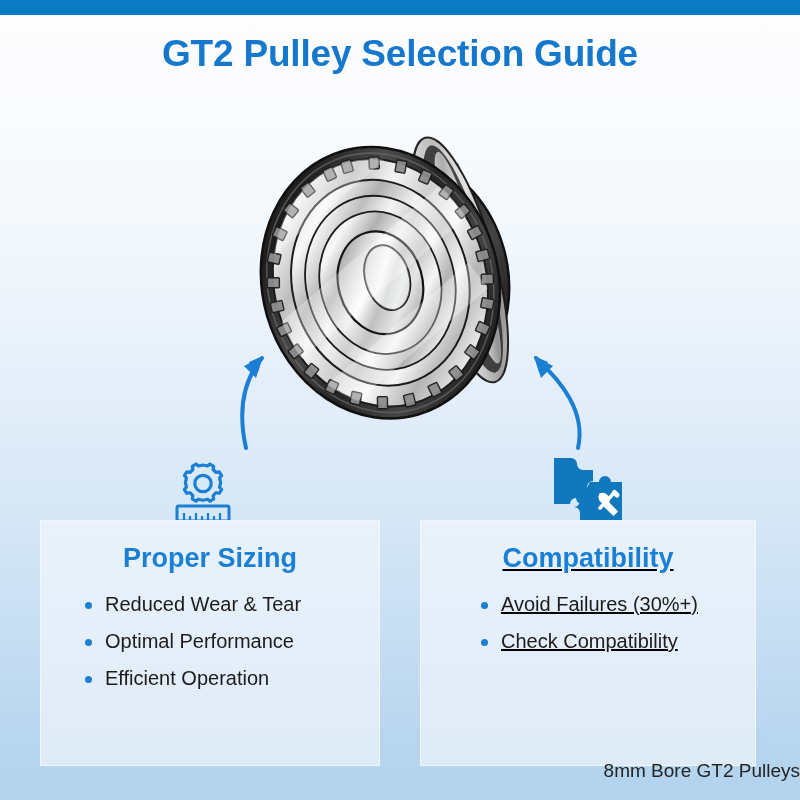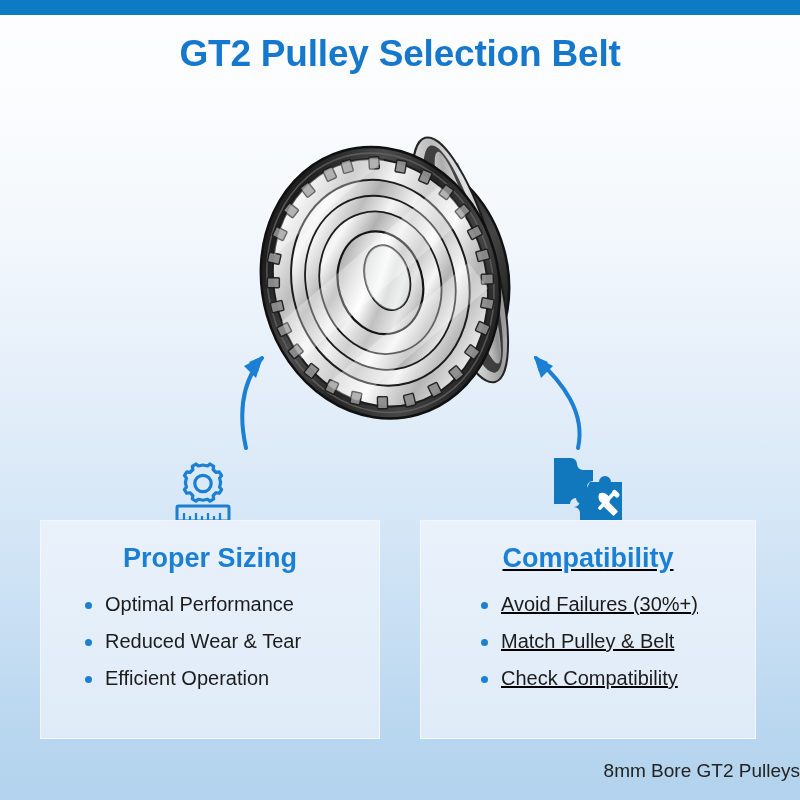--- a/index.html
+++ b/index.html
@@ -78,21 +78,21 @@
     top: 452px;
     left: 550px;
     width: 76px;
     height: 76px;
   }
 
   
   .card {
     position: absolute;
     top: 520px;
-    height: 219px;
+    height: 246px;
     background: linear-gradient(to bottom, #e9f2fb 0%, #e4eef9 55%, #dfebf8 100%);
     border: 1px solid rgba(255,255,255,0.55);
   }
   .card-left  { left: 40px;  width: 340px; }
   .card-right { left: 420px; width: 336px; text-decoration: underline; }
 
   .card-title {
     text-align: center;
     font-size: 27px;
     font-weight: bold;
@@ -137,21 +137,21 @@
     text-align: right;
     font-size: 19px;
     color: #232323;
   }
 </style>
 </head>
 <body>
 
 <div class="top-bar"></div>
 
-<div class="title">GT2 Pulley Selection Belt</div>
+<div class="title">GT2 Pulley Selection Guide</div>
 
 <div class="pulley-stage">
   <svg width="340" height="320" viewBox="0 0 340 320" xmlns="http://www.w3.org/2000/svg">
     <defs>
       <linearGradient id="rimDark" x1="0" y1="0" x2="1" y2="1">
         <stop offset="0%" stop-color="#3a3a3a"></stop>
         <stop offset="18%" stop-color="#1d1d1d"></stop>
         <stop offset="36%" stop-color="#4b4b4b"></stop>
         <stop offset="52%" stop-color="#252525"></stop>
         <stop offset="70%" stop-color="#454545"></stop>
@@ -415,28 +415,27 @@
         <line x1="64" y1="41" x2="50" y2="56"></line>
         <path d="M64.5 40.5 l2.5 2.5" stroke-width="5"></path>
       </g>
     </g>
   </svg>
 </div>
 
 <div class="card card-left">
   <div class="card-title">Proper Sizing</div>
   <ul class="bullets">
+    <li>Reduced Wear &amp; Tear</li>
     <li>Optimal Performance</li>
-    <li>Reduced Wear &amp; Tear</li>
     <li>Efficient Operation</li>
   </ul>
 </div>
 
 <div class="card card-right">
   <div class="card-title">Compatibility</div>
   <ul class="bullets">
     <li>Avoid Failures (30%+)</li>
-    <li>Match Pulley &amp; Belt</li>
     <li>Check Compatibility</li>
   </ul>
 </div>
 
 <div class="footer">8mm Bore GT2 Pulleys</div>
 
 </body></html>

